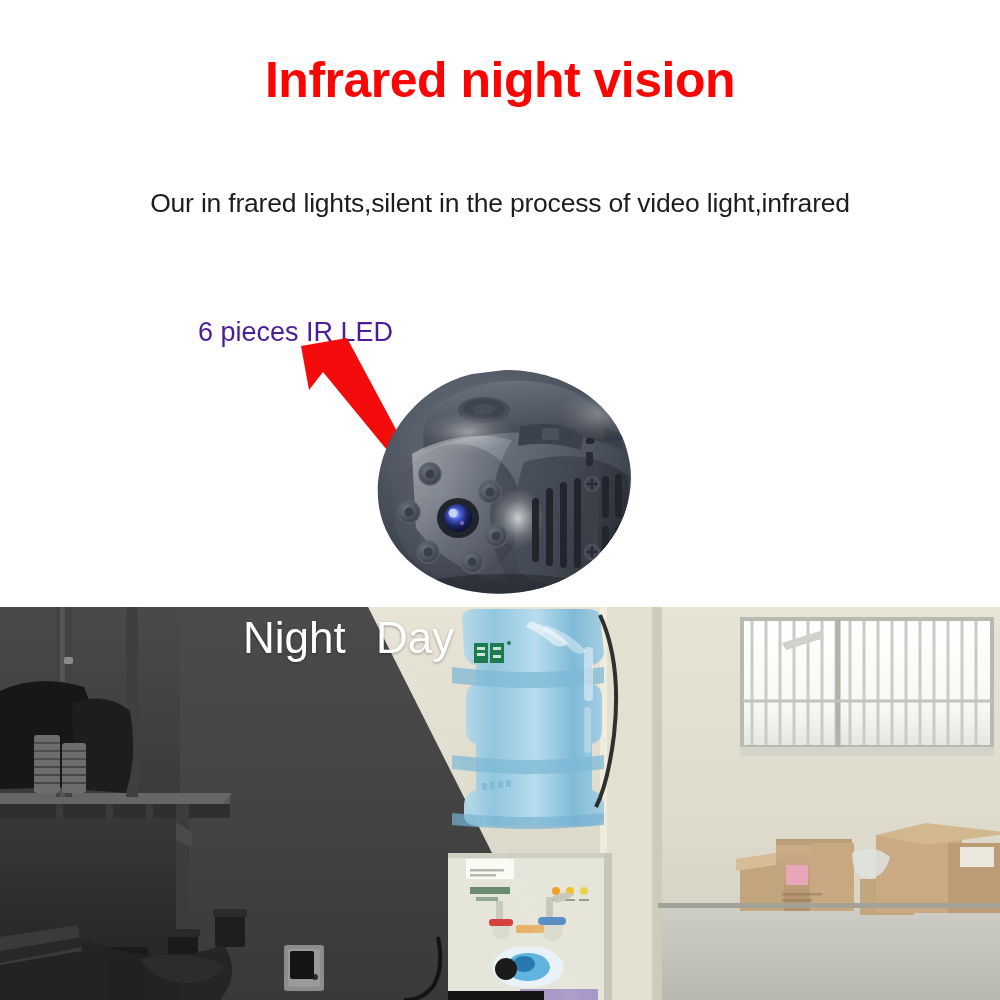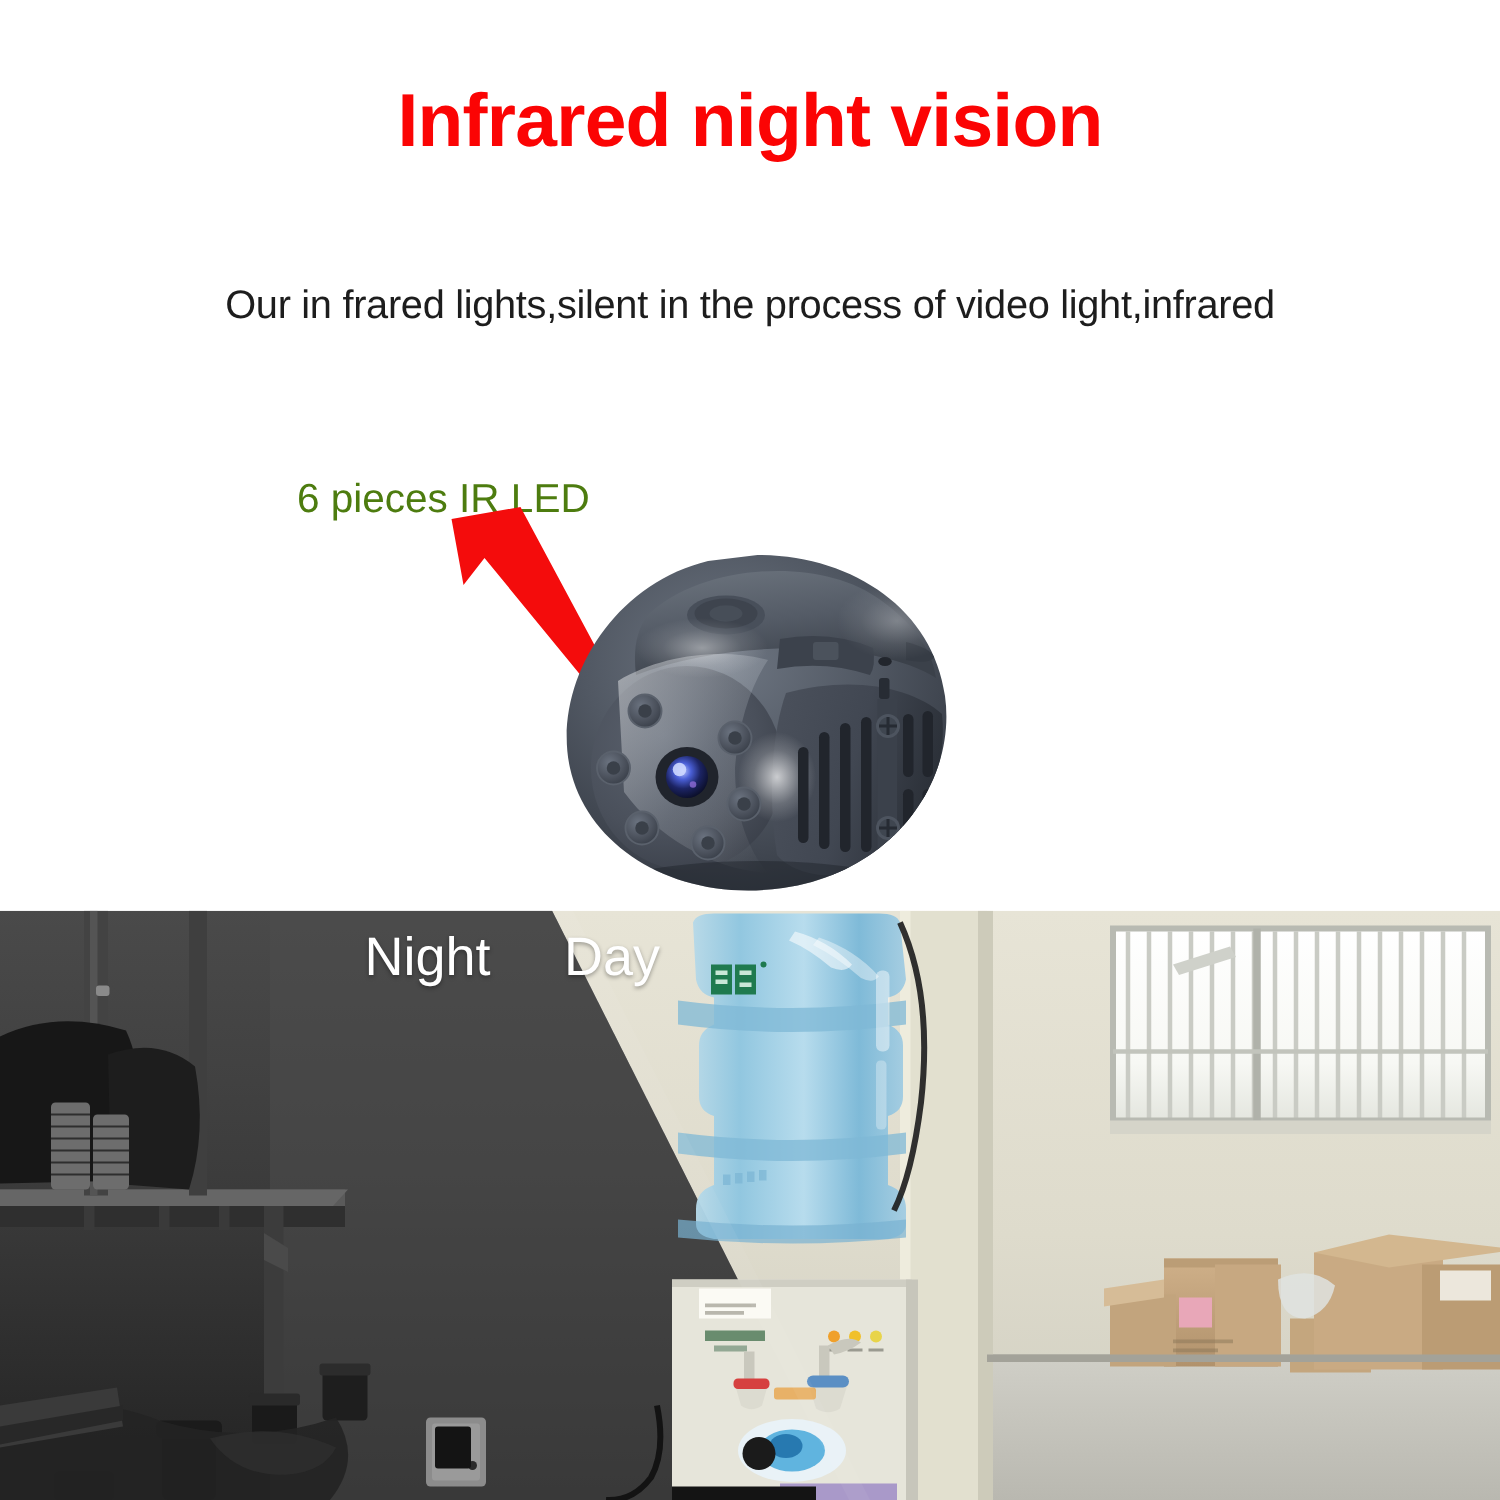--- a/index.html
+++ b/index.html
@@ -51,21 +51,21 @@
     letter-spacing: -0.2px;
     margin-top: 48px;
   }
   .desc-line { white-space: nowrap; }
 
   
   .callout-label {
     position: absolute;
     left: 198px;
     top: 316px;
-    color: #4d7c0f;
+    color: #4c1d95;
     font-size: 27px;
     line-height: 32px;
     white-space: nowrap;
     text-align: center;
   }
   .callout-arrow {
     position: absolute;
     left: 295px;
     top: 338px;
     width: 150px;
@@ -88,21 +88,21 @@
     top: 607px;
     width: 1000px;
     height: 393px;
     overflow: hidden;
   }
   .photo svg { display: block; }
 
   .photo-label {
     position: absolute;
     color: #ffffff;
-    font-size: 36px;
+    font-size: 44px;
     line-height: 50px;
     white-space: nowrap;
     text-shadow: 0 1px 3px rgba(0,0,0,0.35);
   }
   .label-night { left: 243px; top: 613px; }
   .label-day   { left: 376px; top: 613px; }
 </style>
 </head>
 <body>
 

